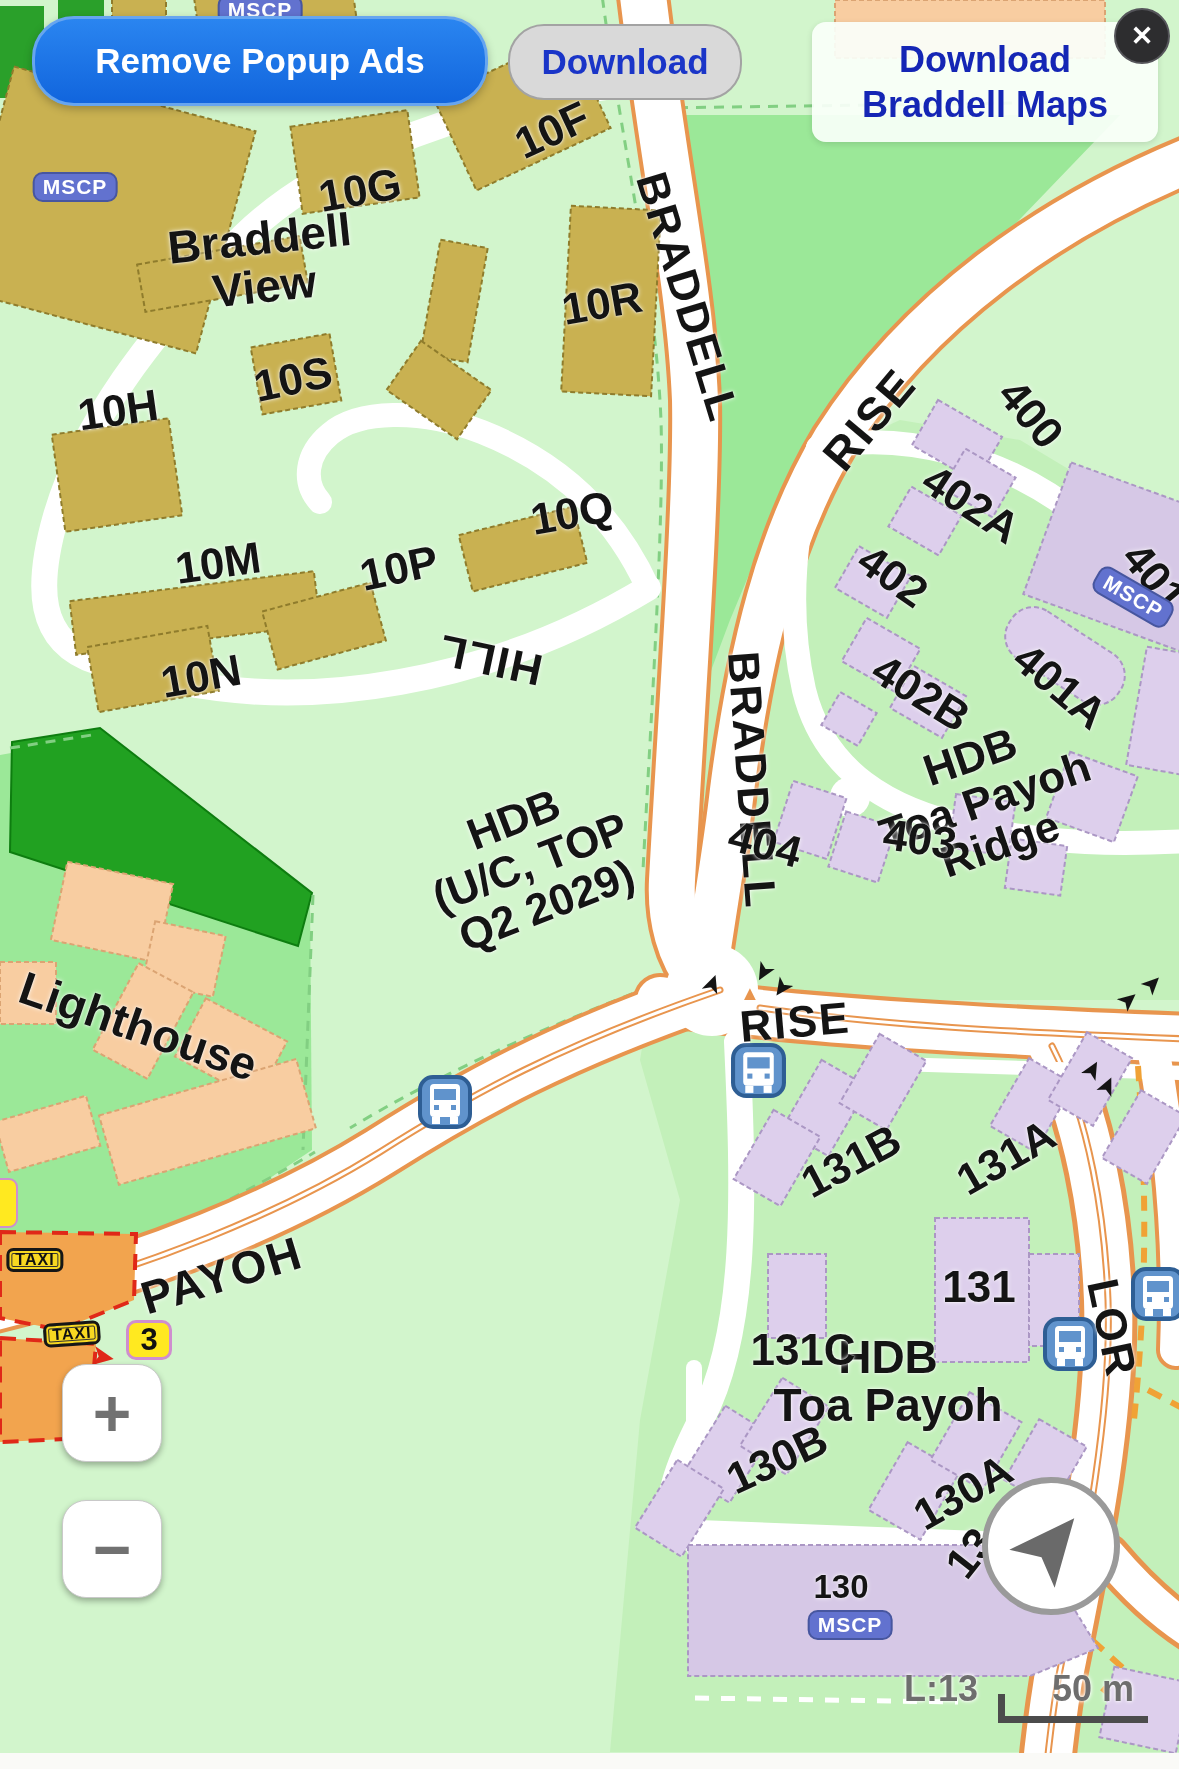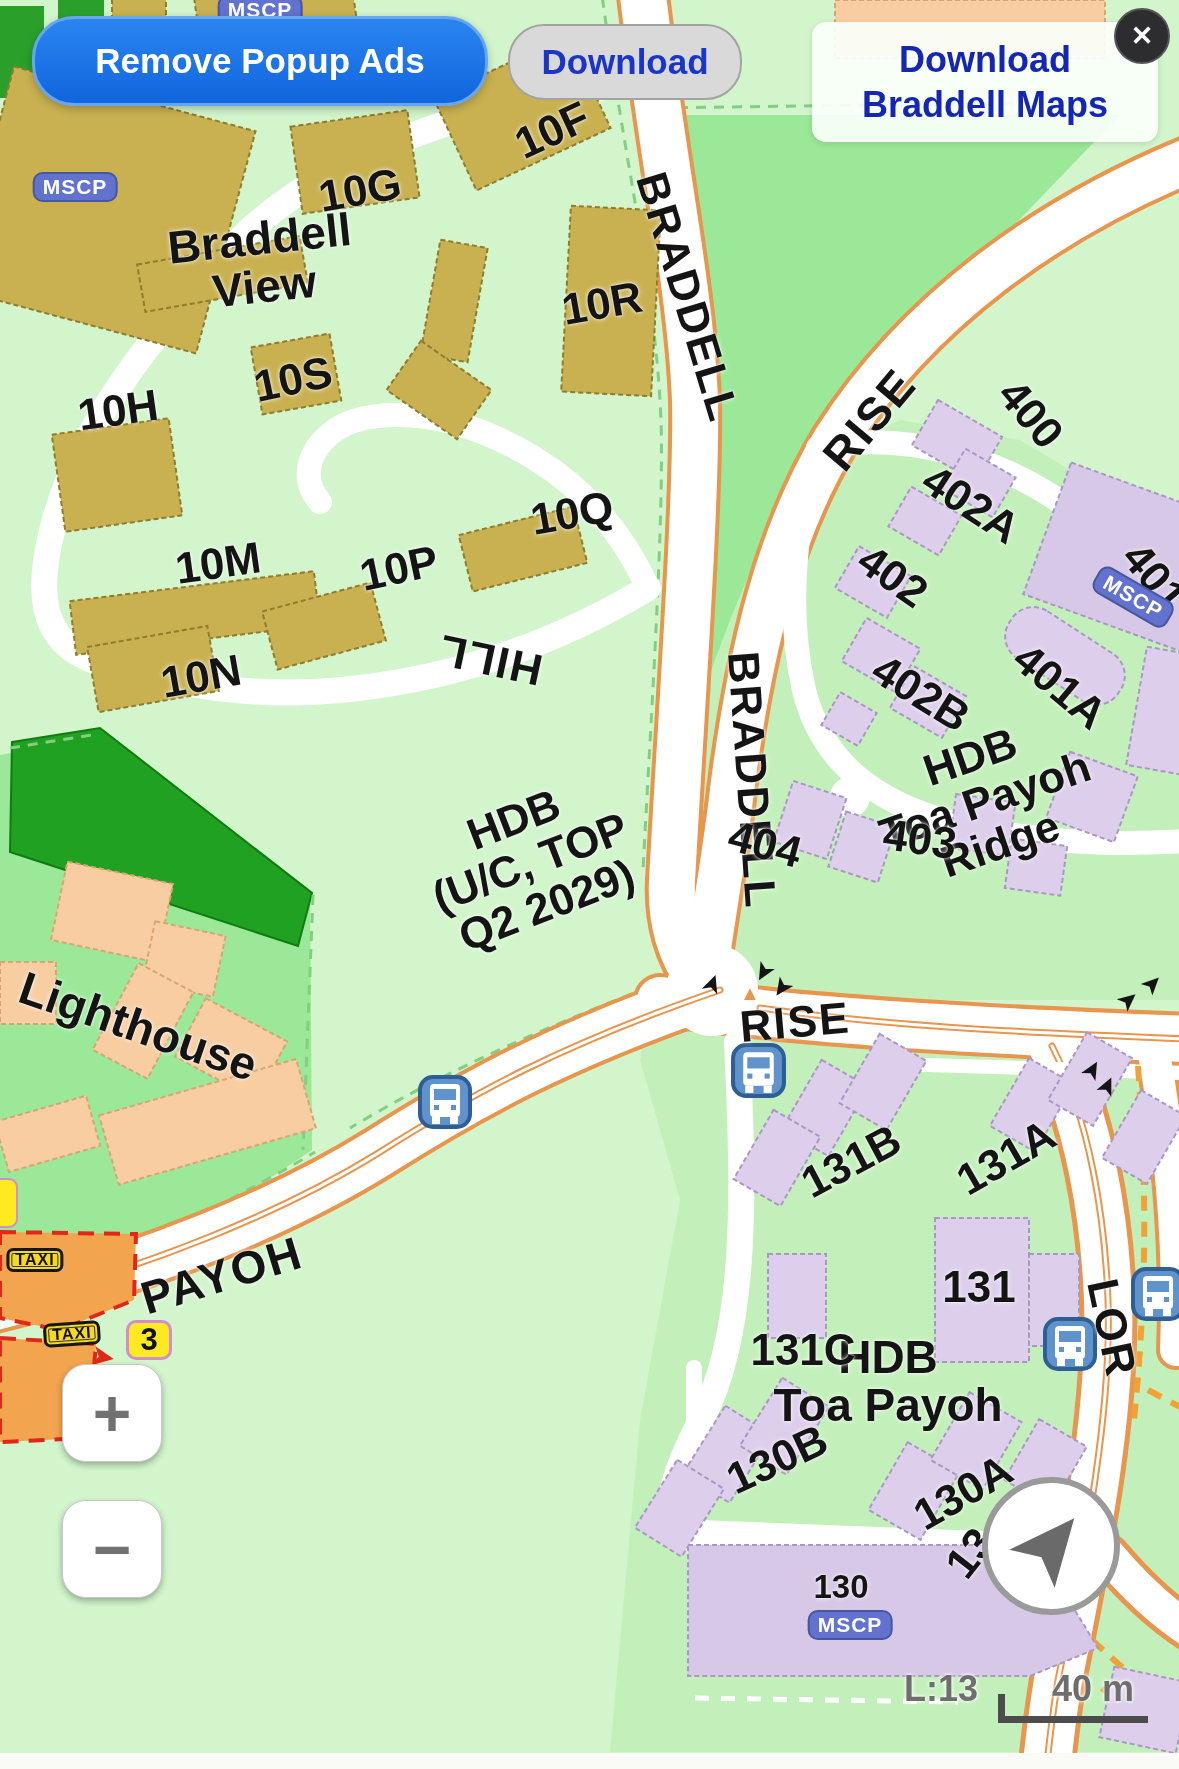--- a/index.html
+++ b/index.html
@@ -298,18 +298,18 @@
   <div class="btn-zoom" id="zoom-in">+</div>
   <div class="btn-zoom" id="zoom-out">−</div>
 
   <div class="compass">
     <svg width="92" height="92" viewBox="0 0 56 56">
       <polygon points="28,6 46,46 28,37 10,46" fill="#6a6a6a" transform="rotate(40 28 28)"></polygon>
     </svg>
   </div>
 
   <div class="scale-txt" style="left:904px;top:1668px">L:13</div>
-  <div class="scale-txt" style="left:1052px;top:1668px">40 m</div>
+  <div class="scale-txt" style="left:1052px;top:1668px">50 m</div>
   <div class="scale-tick"></div>
   <div class="scale-bar"></div>
 
   <div class="bottombar"></div>
 </div>
 
 </body></html>

